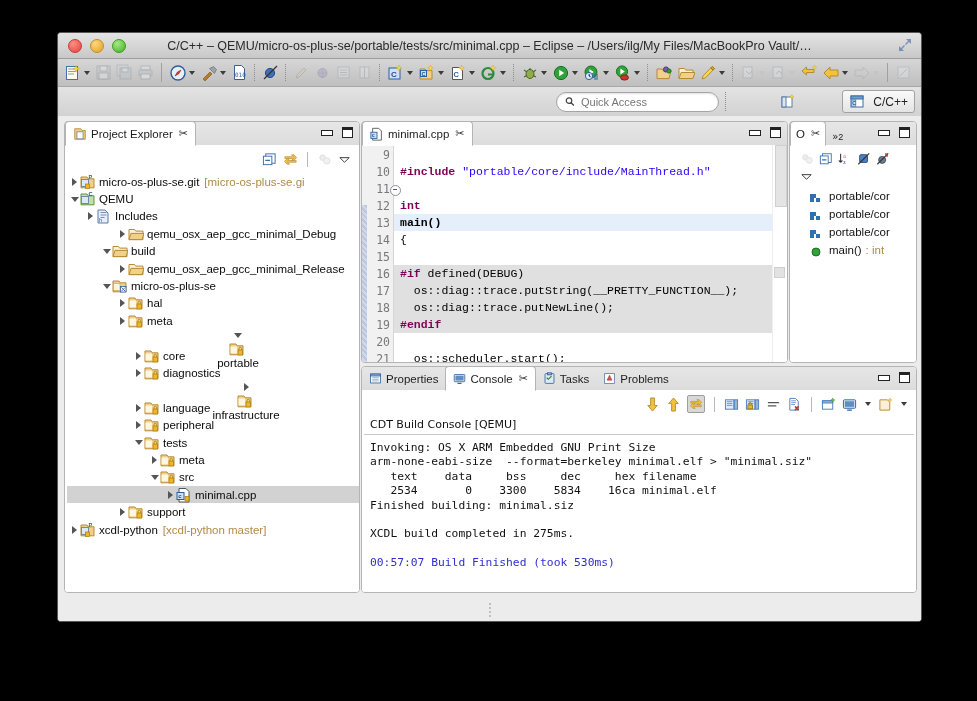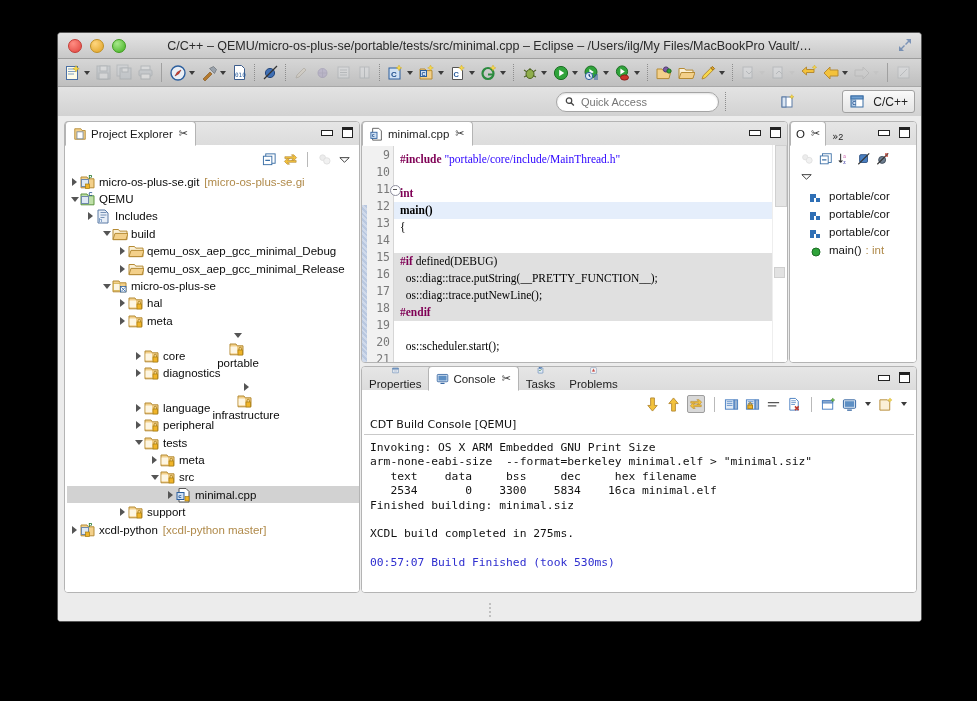--- a/index.html
+++ b/index.html
@@ -67,21 +67,21 @@
   
   #workbench{position:absolute;left:0;top:83px;right:0;bottom:0;background:#ececec;}
 
   
   .view{position:absolute;background:#fff;border:1px solid #b4b4b4;border-radius:4px;}
   .vtabbar{height:23px;position:relative;background:linear-gradient(#e6e6e6,#dcdcdc);
            border-bottom:1px solid #b4b4b4;border-radius:3px 3px 0 0;display:flex;align-items:flex-end;}
   .vtab{height:23px;display:flex;align-items:center;gap:4px;padding:0 7px;font-size:11.5px;color:#1d1d1d;justify-content:center;}
   .vtab.active{background:#fff;border:1px solid #b4b4b4;border-bottom:1px solid #fff;
                border-radius:4px 4px 0 0;margin-bottom:-1px;position:relative;z-index:2;}
-  .vtab.inact{color:#1d1d1d;flex-direction:column;}
+  .vtab.inact{color:#1d1d1d;}
   .closeX{font-size:11px;color:#333;margin-left:2px;font-family:"DejaVu Sans",sans-serif;}
   .vctrls{position:absolute;right:6px;top:5px;display:flex;gap:9px;align-items:center;}
   .ic-min{width:10px;height:4px;border:1px solid #222;background:#fff;}
   .ic-max{width:11px;height:11px;border:1px solid #222;background:#fff;box-sizing:border-box;
           border-top-width:3px;}
 
   .vbody{position:absolute;left:0;right:0;top:23px;bottom:0;overflow:hidden;background:#fff;
          border-radius:0 0 3px 3px;}
 
   .vtoolbar{height:24px;display:flex;align-items:center;justify-content:flex-end;gap:6px;padding:2px 8px 0 8px;}
@@ -103,22 +103,22 @@
   #ed-wrap{position:absolute;left:0;right:0;top:0;bottom:0;display:flex;background:#fff;}
   #gutter{width:31px;background:#f1f1f1;border-right:1px solid #d6d6d6;
           font-family:"DejaVu Sans Mono",monospace;font-size:11.5px;color:#787878;
           text-align:right;padding-top:2px;position:relative;flex:0 0 31px;}
   #gutter .gl{height:17px;line-height:17px;padding-right:3px;position:relative;}
   .foldm{position:absolute;right:-8px;top:4px;width:9px;height:9px;border:1px solid #8e8e9e;
          border-radius:50%;background:#fff;}
   .foldm:after{content:"";position:absolute;left:1.5px;top:3px;width:4px;height:1px;background:#555;}
   #changebar{position:absolute;left:0;top:60px;width:5px;bottom:0;
              background:repeating-linear-gradient(45deg,#b9c8e0 0 2px,#cfd9ea 2px 4px);}
-  #code{flex:1;position:relative;font-family:Liberation Serif, serif;font-size:11.5px;
-        padding-top:6px;overflow:hidden;}
+  #code{flex:1;position:relative;font-family:Liberation Mono, monospace;font-size:11.5px;
+        padding-top:18px;overflow:hidden;}
   #code .cl{height:17px;line-height:17px;padding-left:6px;white-space:pre;}
   .hl-cur{background:#e5eefb;}
   .hl-block{background:#e0e0e0;}
   .k-pp{color:#7f0055;font-weight:bold;}
   .k-str{color:#2a00ff;}
   .k-kw{color:#7f0055;font-weight:bold;}
   .k-fn{color:#000;font-weight:bold;}
   .k-pl{color:#000;}
   #ed-scroll{width:14px;background:#fff;border-left:1px solid #eee;position:relative;flex:0 0 14px;}
   #ed-scroll .thumb{position:absolute;left:2px;top:0px;width:10px;height:60px;background:#e4e4e4;border:1px solid #d0d0d0;}
@@ -486,43 +486,43 @@
                 </span>
                 <span class="ticon">
                   <svg width="16" height="16" viewBox="0 0 16 16">
                     <path d="M2 2h7l3 3v10H2z" fill="#e7eef7" stroke="#5a7aa5"></path>
                     <path d="M4.5 4.5h6M4.5 7h6M4.5 9.5h4" stroke="#5a7aa5" stroke-width=".8"></path>
                     <text x="3" y="14" font-size="5.5" fill="#2c5f9e" font-family="sans-serif">h</text>
                   </svg>
                 </span>
                 <span class="tlabel">Includes</span>
               </div>
-              <div class="trow" style="padding-left: 34px;">
-                <span class="tw">
-                  <i class="arrow-d"></i>
+              <div class="trow" style="padding-left: 50px;">
+                <span class="tw">
+                  <i class="arrow-r"></i>
                 </span>
                 <span class="ticon">
                   <svg width="16" height="16" viewBox="0 0 16 16">
                     <path d="M1 3.5h5.5l1.2 1.6H15v8.5H1z" fill="#fbf0d6" stroke="#b58b35"></path>
                     <path d="M1 13.6l2-6.2H16l-2 6.2z" fill="#f3d08a" stroke="#b58b35"></path>
                   </svg>
                 </span>
-                <span class="tlabel">build</span>
-              </div>
-              <div class="trow" style="padding-left: 50px;">
-                <span class="tw">
-                  <i class="arrow-r"></i>
+                <span class="tlabel">qemu_osx_aep_gcc_minimal_Debug</span>
+              </div>
+              <div class="trow" style="padding-left: 34px;">
+                <span class="tw">
+                  <i class="arrow-d"></i>
                 </span>
                 <span class="ticon">
                   <svg width="16" height="16" viewBox="0 0 16 16">
                     <path d="M1 3.5h5.5l1.2 1.6H15v8.5H1z" fill="#fbf0d6" stroke="#b58b35"></path>
                     <path d="M1 13.6l2-6.2H16l-2 6.2z" fill="#f3d08a" stroke="#b58b35"></path>
                   </svg>
                 </span>
-                <span class="tlabel">qemu_osx_aep_gcc_minimal_Debug</span>
+                <span class="tlabel">build</span>
               </div>
               <div class="trow" style="padding-left: 50px;">
                 <span class="tw">
                   <i class="arrow-r"></i>
                 </span>
                 <span class="ticon">
                   <svg width="16" height="16" viewBox="0 0 16 16">
                     <path d="M1 3.5h5.5l1.2 1.6H15v8.5H1z" fill="#fbf0d6" stroke="#b58b35"></path>
                     <path d="M1 13.6l2-6.2H16l-2 6.2z" fill="#f3d08a" stroke="#b58b35"></path>
                   </svg>

